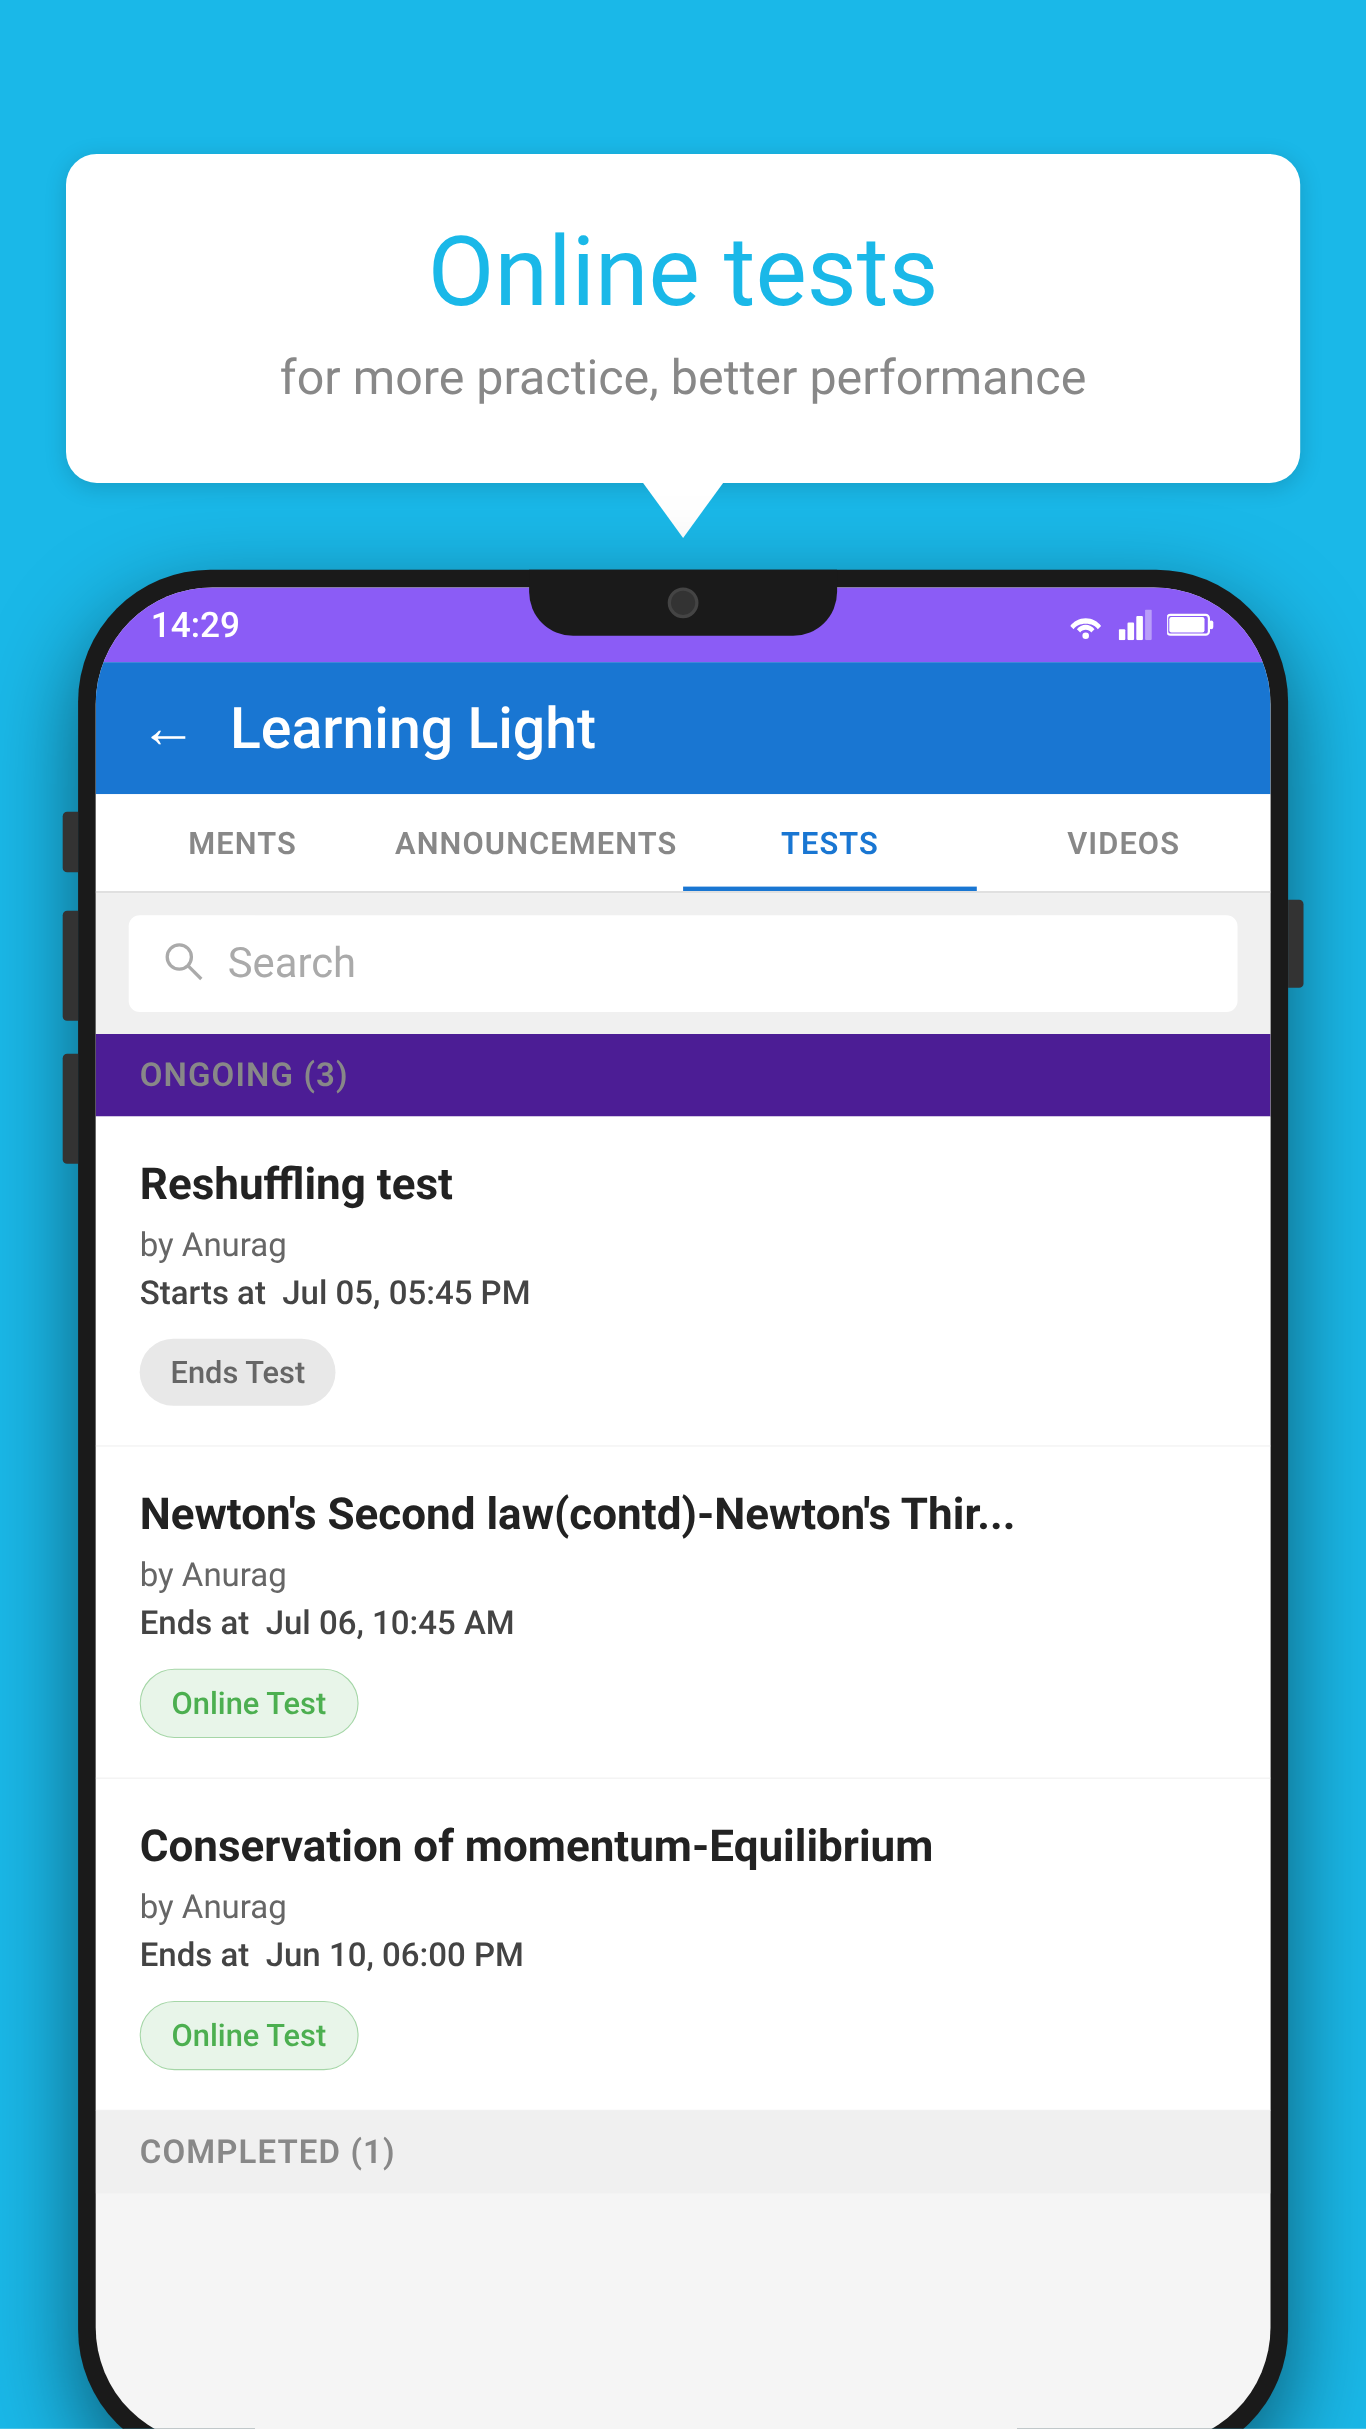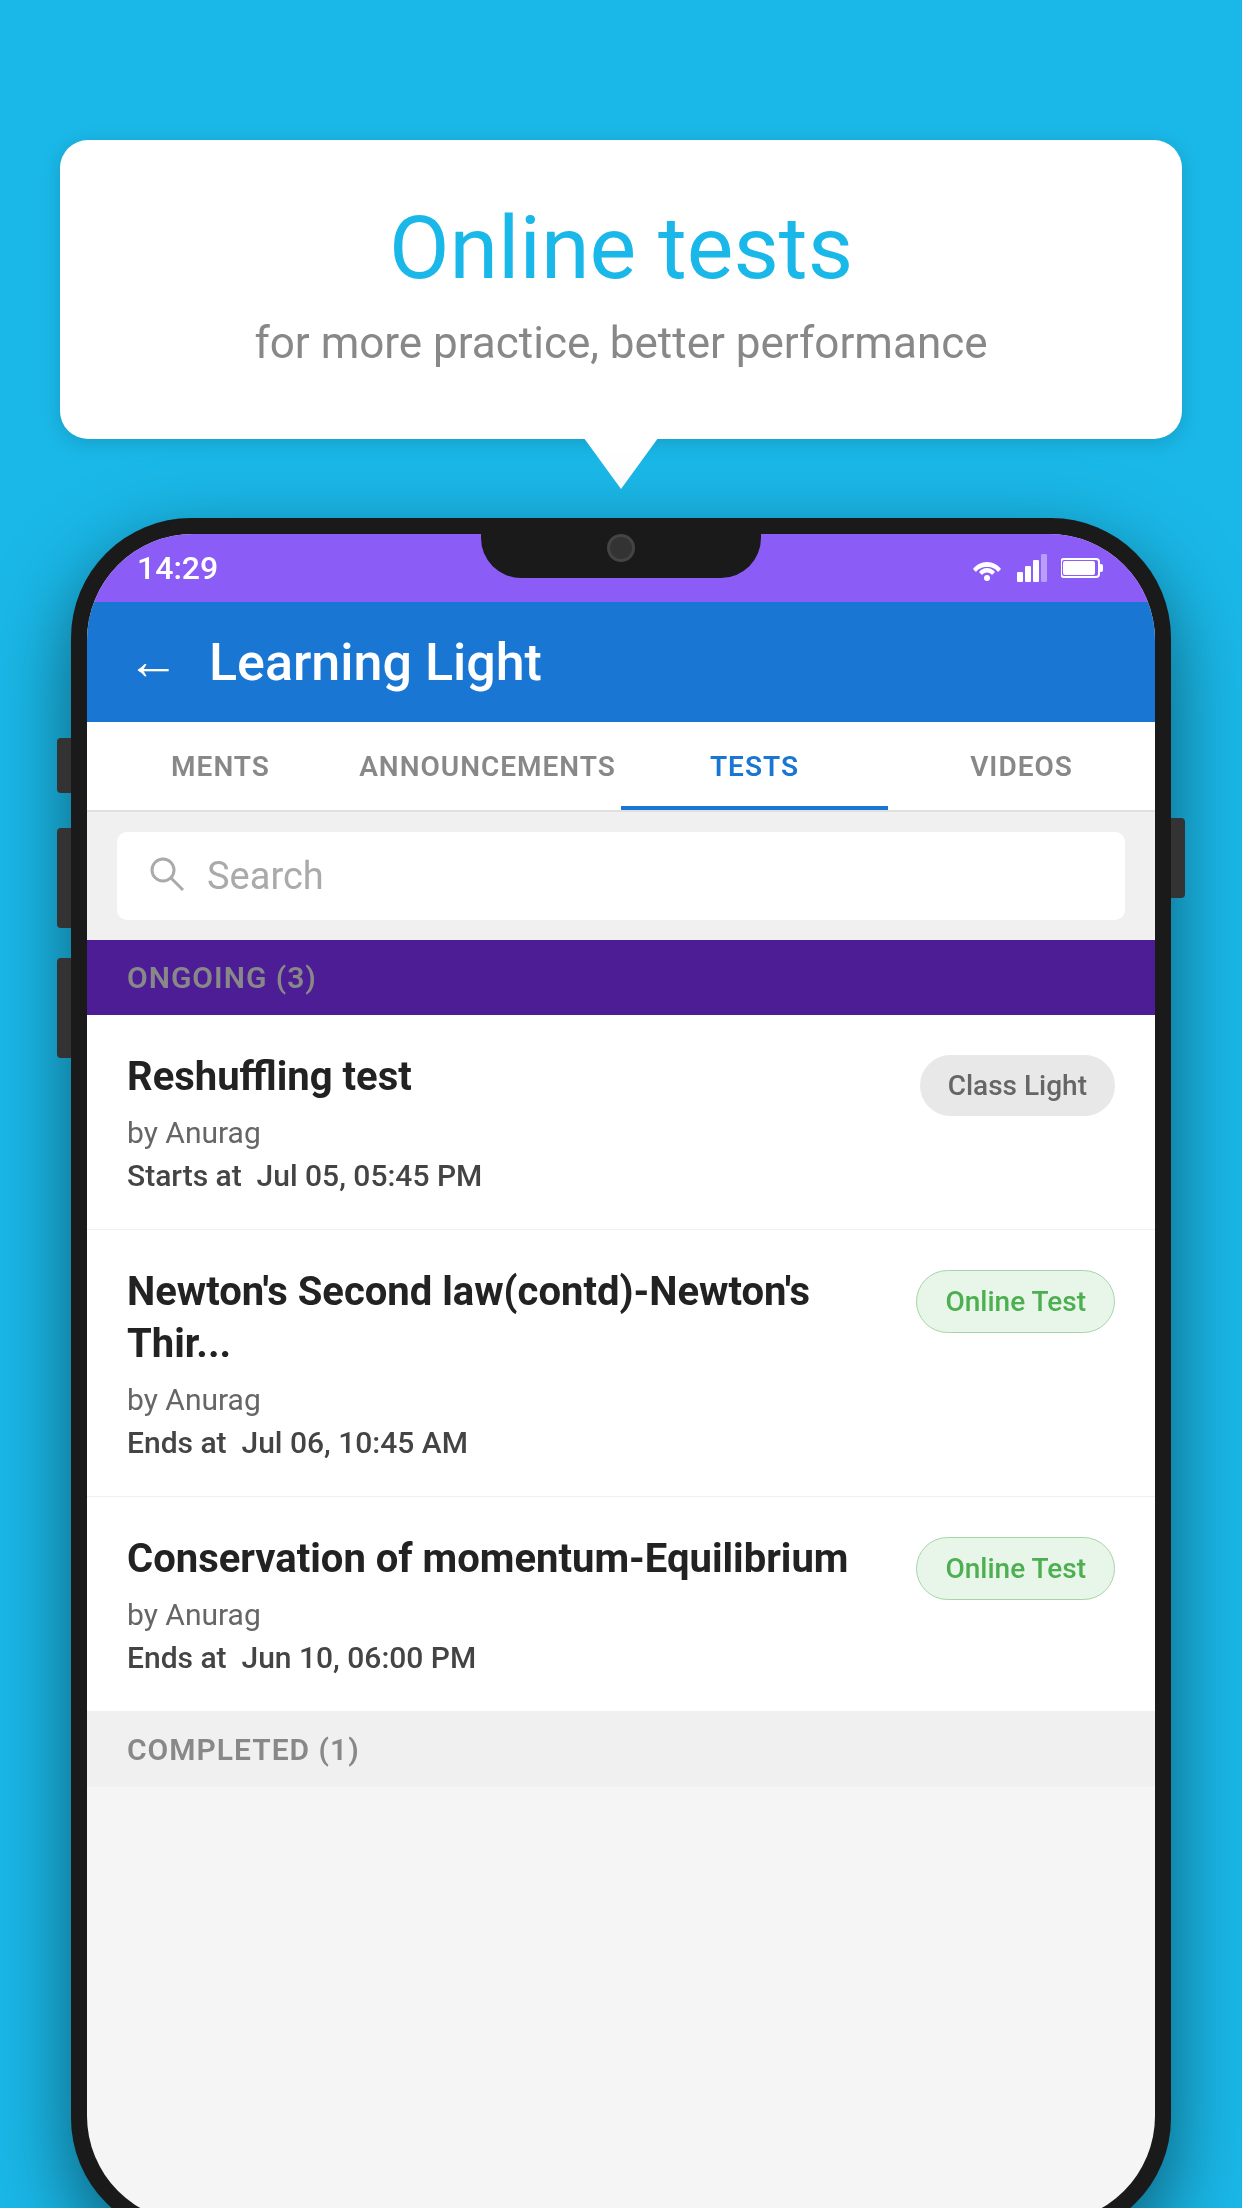--- a/index.html
+++ b/index.html
@@ -253,20 +253,21 @@
       background: white;
     }
 
     .test-item {
       padding: 36px 40px;
       border-bottom: 1px solid #f0f0f0;
       display: flex;
       align-items: flex-start;
       justify-content: center;
       gap: 20px;
+      flex-direction: column;
     }
 
     .test-info {
       flex: 1;
     }
 
     .test-title {
       font-size: 40px;
       font-weight: 700;
       color: #222;
@@ -450,21 +451,21 @@
 
         <div class="test-item">
           <div class="test-info">
             <div class="test-title">Reshuffling test</div>
             <div class="test-author">by Anurag</div>
             <div class="test-time">
               <span>Starts at</span>
               &nbsp;<span>Jul 05, 05:45 PM</span>
             </div>
           </div>
-          <div class="badge badge-class">Class Light</div>
+          <div class="badge badge-class">Ends Test</div>
         </div>
 
         <div class="test-item">
           <div class="test-info">
             <div class="test-title">Newton's Second law(contd)-Newton's Thir...</div>
             <div class="test-author">by Anurag</div>
             <div class="test-time">
               <span>Ends at</span>
               &nbsp;<span>Jul 06, 10:45 AM</span>
             </div>

